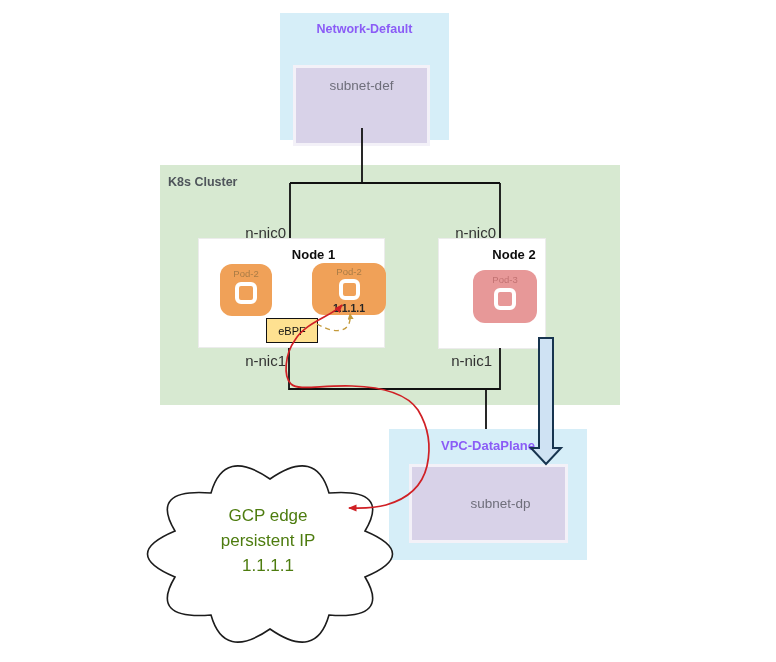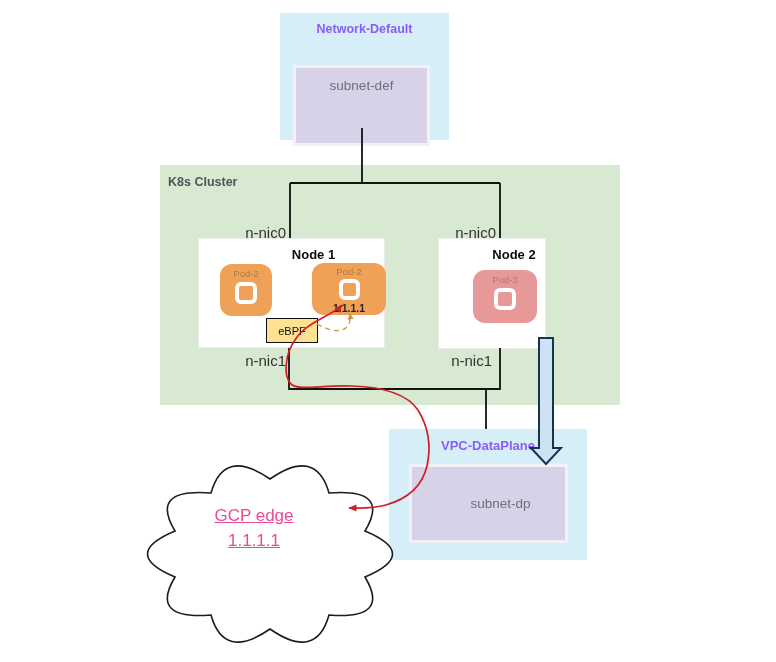--- a/index.html
+++ b/index.html
@@ -46,24 +46,23 @@
   .podicon-sm{width:13px;height:13px;margin-top:2px;}
   .podicon-md{width:14px;height:14px;margin-top:3px;}
   .podip{font-size:10.5px;font-weight:bold;color:#262626;margin-top:2px;}
   .ebpfbox{
     position:absolute;left:266px;top:318px;width:50px;height:23px;
     background:#fee191;border:1.6px solid #111111;
     display:flex;align-items:center;justify-content:center;
     font-size:11px;color:#111111;
   }
   .cloudtext{
-    position:absolute;left:174px;top:503px;width:160px;
-    text-align:center;font-size:17px;line-height:25px;color:#ec4899;
+    position:absolute;left:188px;top:503px;width:160px;
+    text-align:center;font-size:17px;line-height:25px;color:#4d7c0f;
     z-index:60;
-    text-decoration:underline;
   }
   .overlay{
     position:absolute;left:0;top:0;width:776px;height:662px;
     z-index:50;pointer-events:none;
   }
 </style>
 </head>
 <body>
 
 <div class="stage">
@@ -109,20 +108,21 @@
 
   <div class="box bluebox" style="left:389px;top:429px;width:198px;height:131px;">
     <div class="boxtitle" style="top:9px;font-size:13px;">VPC-DataPlane</div>
   </div>
   <div class="box purplebox" style="left:409px;top:464px;width:159px;height:79px;">
     <div class="subnetlabel" style="top:29px;margin-left:24px;">subnet-dp</div>
   </div>
 
   <div class="cloudtext">
     <span style="display:block">GCP edge</span>
+    <span style="display:block">persistent IP</span>
     <span style="display:block">1.1.1.1</span>
   </div>
 
   <svg class="overlay" viewBox="0 0 776 662">
     <defs>
       <marker id="redEnd" markerWidth="10" markerHeight="9" refX="7.5" refY="3.5" orient="auto" markerUnits="userSpaceOnUse">
         <path d="M0,0 L8.5,3.5 L0,7 Z" fill="#d02025"></path>
       </marker>
       <marker id="redStart" markerWidth="10" markerHeight="9" refX="7.5" refY="3.5" orient="auto-start-reverse" markerUnits="userSpaceOnUse">
         <path d="M0,0 L8.5,3.5 L0,7 Z" fill="#d02025"></path>

